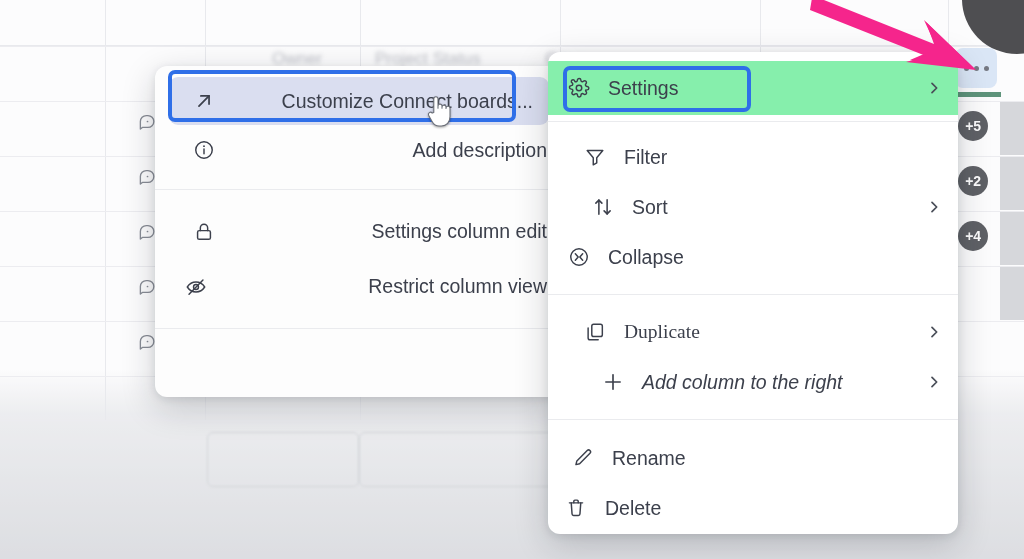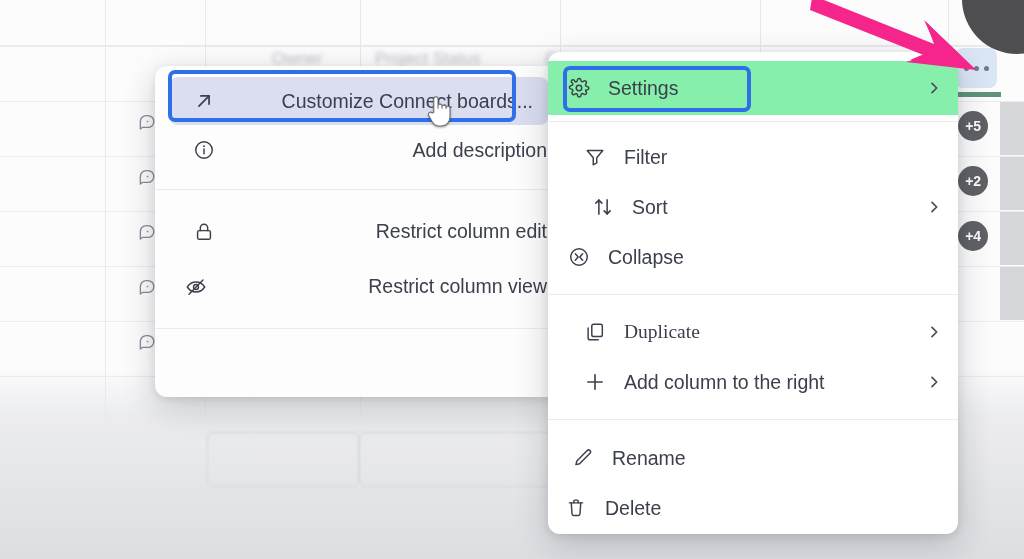--- a/index.html
+++ b/index.html
@@ -265,21 +265,21 @@
 
     <div class="m-sep" style="margin:14px 0 14px 0;"></div>
 
     <div class="m-item" style="padding-left:36px;height:55px;">
       <span class="ico">
         <svg viewBox="0 0 24 24" fill="none" stroke="currentColor" stroke-width="1.6" stroke-linecap="round" stroke-linejoin="round">
           <rect x="5" y="10.5" width="14" height="9.5" rx="1.8"></rect>
           <path d="M8 10.5V7.6a4 4 0 0 1 8 0v2.9"></path>
         </svg>
       </span>
-      <span class="lbl">Restrict column edit</span>
+      <span class="lbl">Settings column edit</span>
     </div>
 
     <div class="m-item" style="padding-left:28px;height:55px;">
       <span class="ico">
         <svg viewBox="0 0 24 24" fill="none" stroke="currentColor" stroke-width="1.6" stroke-linecap="round" stroke-linejoin="round">
           <path d="M2.5 12S6 6.6 12 6.6 21.5 12 21.5 12 18 17.4 12 17.4 2.5 12 2.5 12z"></path>
           <circle cx="12" cy="12" r="2.7"></circle>
           <path d="M4.4 19.8L19.6 4.4"></path>
         </svg>
       </span>
@@ -357,21 +357,21 @@
         </svg>
       </span>
       <span class="lbl">Duplicate</span>
       <span class="chev">
         <svg viewBox="0 0 24 24" fill="none" stroke="currentColor" stroke-width="2.6" stroke-linecap="round" stroke-linejoin="round">
             <path d="M9 5l7 7-7 7"></path>
           </svg>
       </span>
     </div>
 
-    <div class="m-item" style="padding-left:34px;height:50px;">
+    <div class="m-item" style="padding-left:52px;height:50px;font-style:italic;">
       <span class="ico">
         <svg viewBox="0 0 24 24" fill="none" stroke="currentColor" stroke-width="1.8" stroke-linecap="round" stroke-linejoin="round">
           <path d="M12 4.2v15.6"></path>
             <path d="M4.2 12h15.6"></path>
         </svg>
       </span>
       <span class="lbl">Add column to the right</span>
       <span class="chev">
         <svg viewBox="0 0 24 24" fill="none" stroke="currentColor" stroke-width="2.6" stroke-linecap="round" stroke-linejoin="round">
             <path d="M9 5l7 7-7 7"></path>

